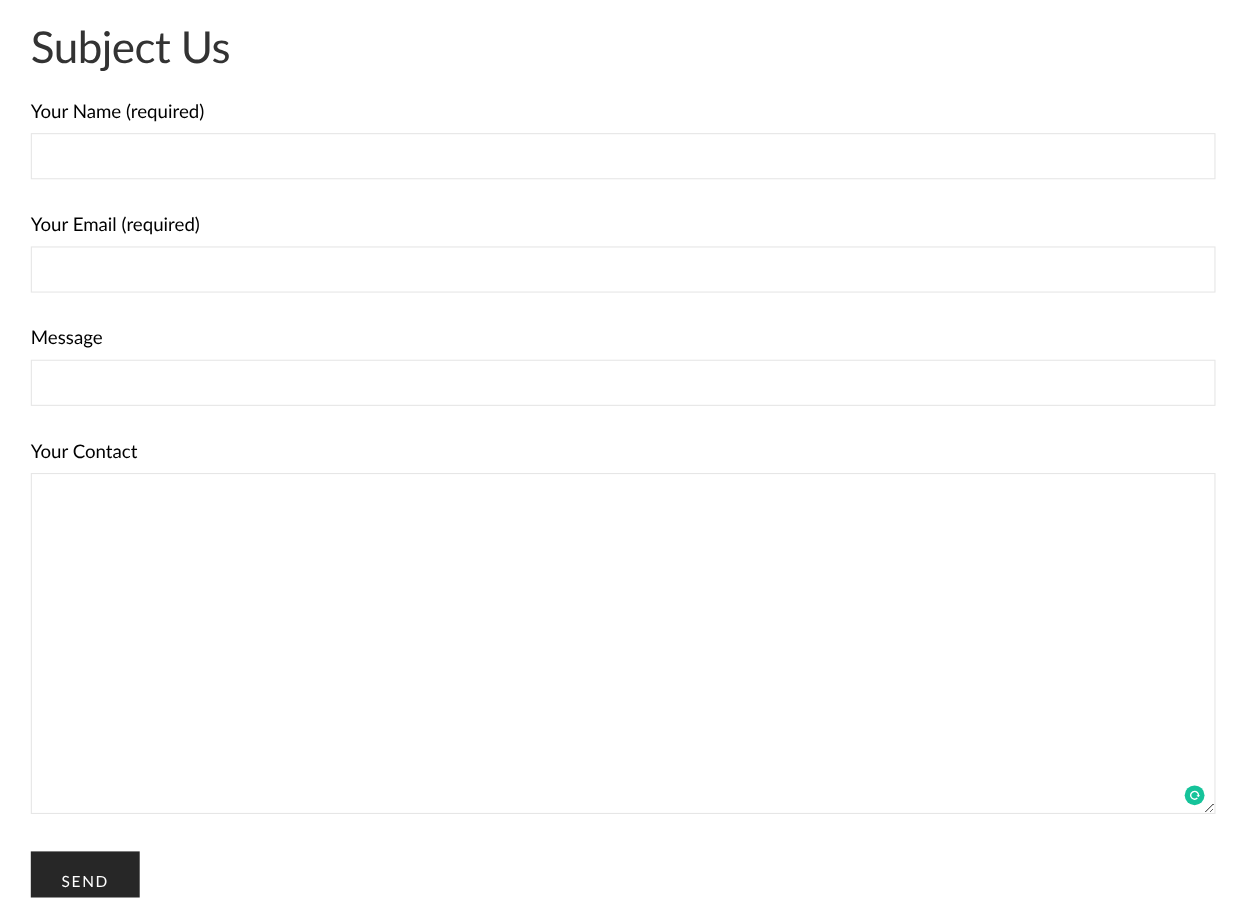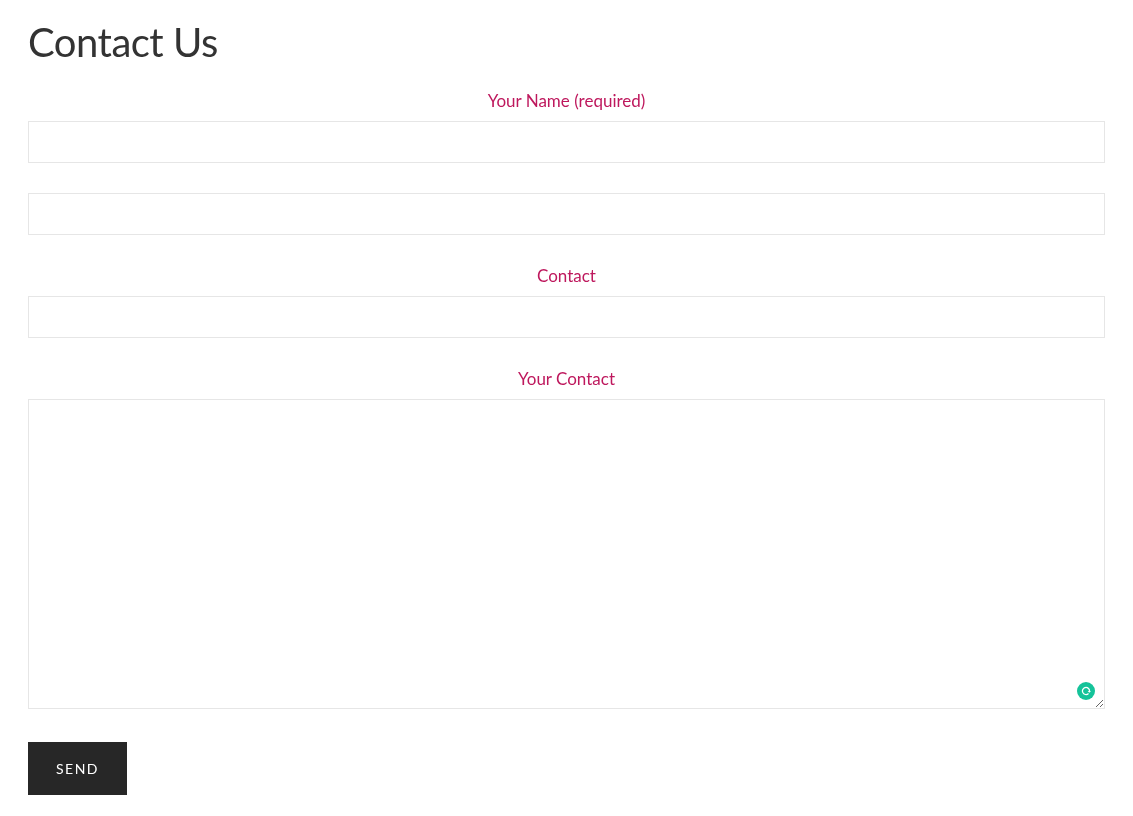--- a/index.html
+++ b/index.html
@@ -23,23 +23,22 @@
       margin-bottom: 24px;
       letter-spacing: -0.5px;
     }
     .form-group {
       margin-bottom: 30px;
     }
     .form-label {
       display: block;
       font-size: 17px;
       font-weight: 400;
-      color: #be185d;
+      color: #000000;
       margin-bottom: 10px;
-      text-align: center;
     }
     .text-input {
       width: 100%;
       height: 42px;
       border: 1px solid #e6e6e6;
       background: #ffffff;
       padding: 8px 10px;
       font-size: 15px;
       font-family: inherit;
       color: #333333;
@@ -85,35 +84,36 @@
       font-size: 14px;
       letter-spacing: 1.5px;
       cursor: pointer;
       font-family: inherit;
       text-transform: uppercase;
     }
   </style>
 </head>
 <body>
 
-<h1 class="page-title">Contact Us</h1>
+<h1 class="page-title">Subject Us</h1>
 
 <form>
 
   <div class="form-group">
     <label class="form-label">Your Name (required)</label>
     <input type="text" class="text-input" value="" style="">
   </div>
 
   <div class="form-group">
+    <label class="form-label">Your Email (required)</label>
     <input type="email" class="text-input" value="" style="">
   </div>
 
   <div class="form-group">
-    <label class="form-label">Contact</label>
+    <label class="form-label">Message</label>
     <input type="text" class="text-input" value="" style="">
   </div>
 
   <div class="form-group">
     <label class="form-label">Your Contact</label>
     <div class="textarea-wrapper">
       <textarea class="textarea-input" style=""></textarea>
       <span class="grammarly-badge">
         <svg viewBox="0 0 24 24">
             <path d="M12 2a10 10 0 1 0 7.07 17.07l-2.12-2.12A7 7 0 1 1 19 12h-3l4 4 4-4h-2A10 10 0 0 0 12 2z"></path>

